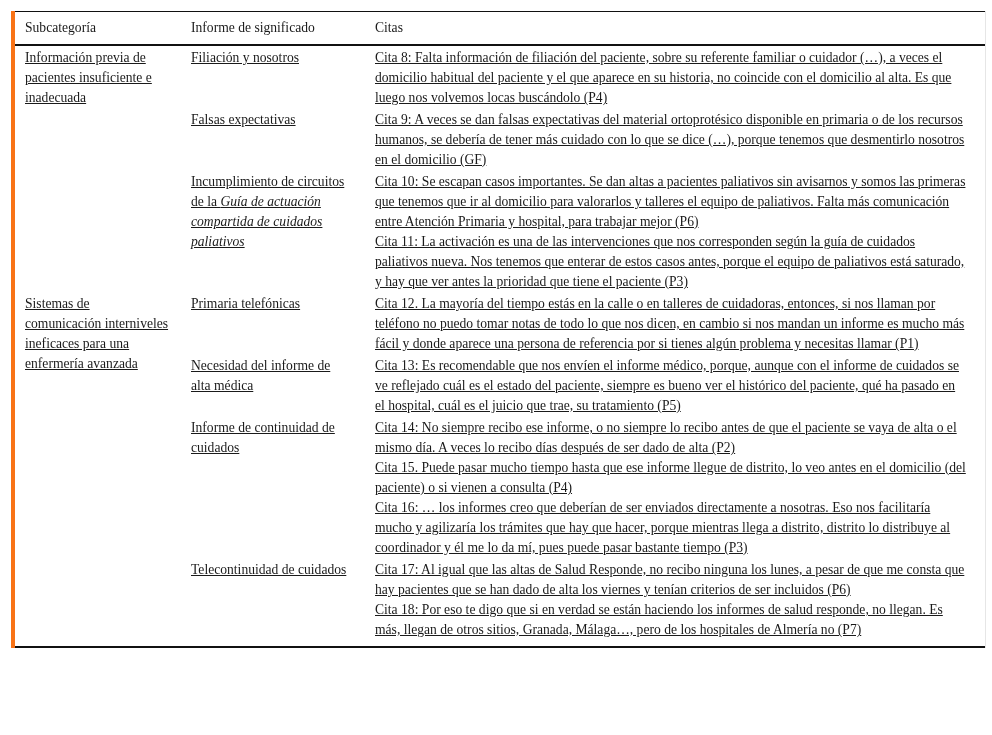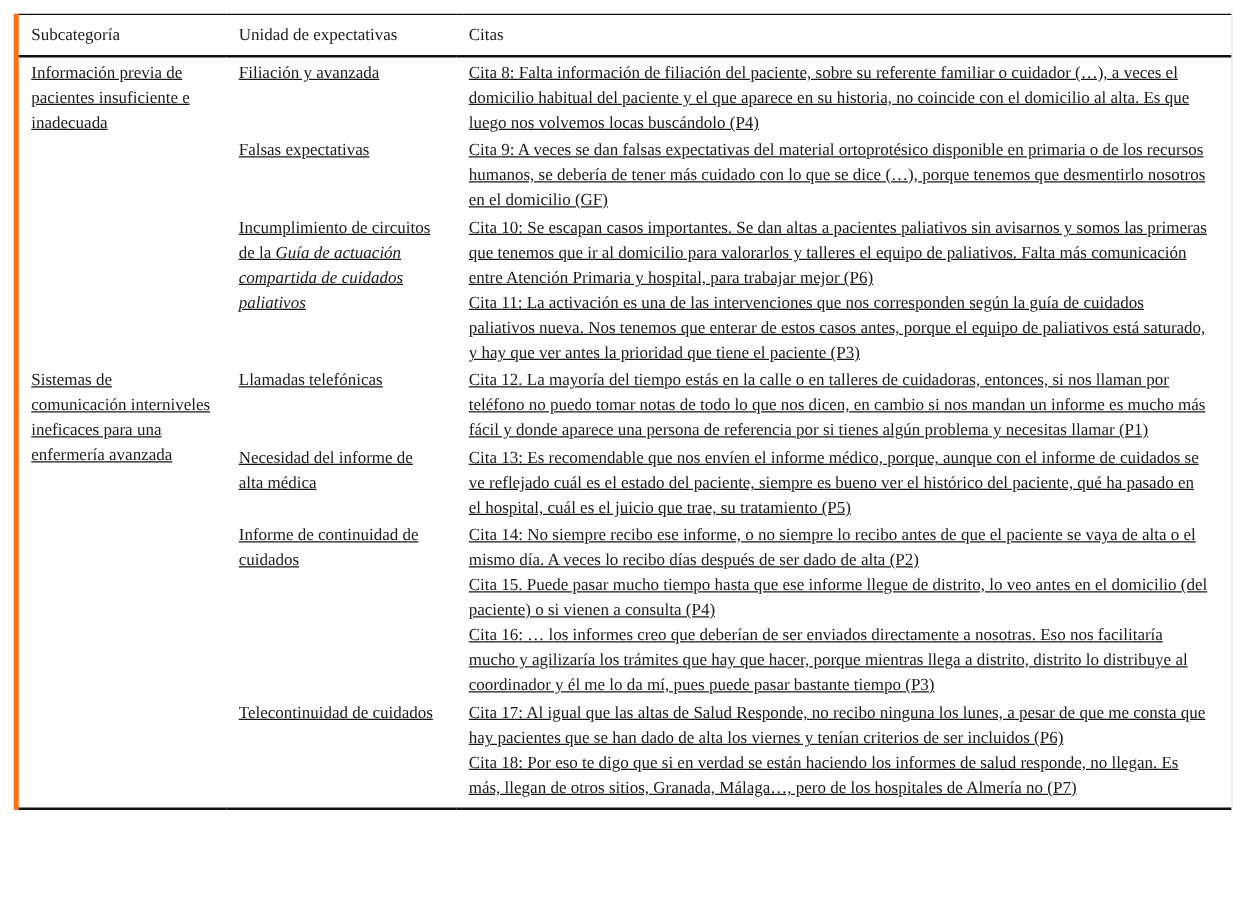--- a/index.html
+++ b/index.html
@@ -70,50 +70,50 @@
 <div class="table-wrap">
   <table>
     <colgroup>
       <col class="c1">
         <col class="c2">
         <col class="c3">
     </colgroup>
     <thead>
       <tr>
         <th>Subcategoría</th>
-        <th>Unidad de expectativas</th>
+        <th>Informe de significado</th>
         <th>Citas</th>
       </tr>
     </thead>
     <tbody>
 
       <tr>
         <td rowspan="3" class="unit">Información previa de pacientes insuficiente e inadecuada</td>
-        <td class="unit">Filiación y avanzada</td>
+        <td class="unit">Filiación y nosotros</td>
         <td>
           <span class="quote">Cita 8: Falta información de filiación del paciente, sobre su referente familiar o cuidador (…), a veces el domicilio habitual del paciente y el que aparece en su historia, no coincide con el domicilio al alta. Es que luego nos volvemos locas buscándolo (P4)</span>
         </td>
       </tr>
       <tr>
         <td class="unit">Falsas expectativas</td>
         <td>
           <span class="quote">Cita 9: A veces se dan falsas expectativas del material ortoprotésico disponible en primaria o de los recursos humanos, se debería de tener más cuidado con lo que se dice (…), porque tenemos que desmentirlo nosotros en el domicilio (GF)</span>
         </td>
       </tr>
       <tr>
         <td class="unit"><span>Incumplimiento de circuitos de la </span><em>Guía de actuación compartida de cuidados paliativos</em></td>
         <td>
           <span class="quote">Cita 10: Se escapan casos importantes. Se dan altas a pacientes paliativos sin avisarnos y somos las primeras que tenemos que ir al domicilio para valorarlos y talleres el equipo de paliativos. Falta más comunicación entre Atención Primaria y hospital, para trabajar mejor (P6)</span>
           <span class="quote">Cita 11: La activación es una de las intervenciones que nos corresponden según la guía de cuidados paliativos nueva. Nos tenemos que enterar de estos casos antes, porque el equipo de paliativos está saturado, y hay que ver antes la prioridad que tiene el paciente (P3)</span>
         </td>
       </tr>
 
       <tr>
         <td rowspan="4" class="unit">Sistemas de comunicación interniveles ineficaces para una enfermería avanzada</td>
-        <td class="unit">Llamadas telefónicas</td>
+        <td class="unit">Primaria telefónicas</td>
         <td>
           <span class="quote">Cita 12. La mayoría del tiempo estás en la calle o en talleres de cuidadoras, entonces, si nos llaman por teléfono no puedo tomar notas de todo lo que nos dicen, en cambio si nos mandan un informe es mucho más fácil y donde aparece una persona de referencia por si tienes algún problema y necesitas llamar (P1)</span>
         </td>
       </tr>
       <tr>
         <td class="unit">Necesidad del informe de alta médica</td>
         <td>
           <span class="quote">Cita 13: Es recomendable que nos envíen el informe médico, porque, aunque con el informe de cuidados se ve reflejado cuál es el estado del paciente, siempre es bueno ver el histórico del paciente, qué ha pasado en el hospital, cuál es el juicio que trae, su tratamiento (P5)</span>
         </td>
       </tr>

